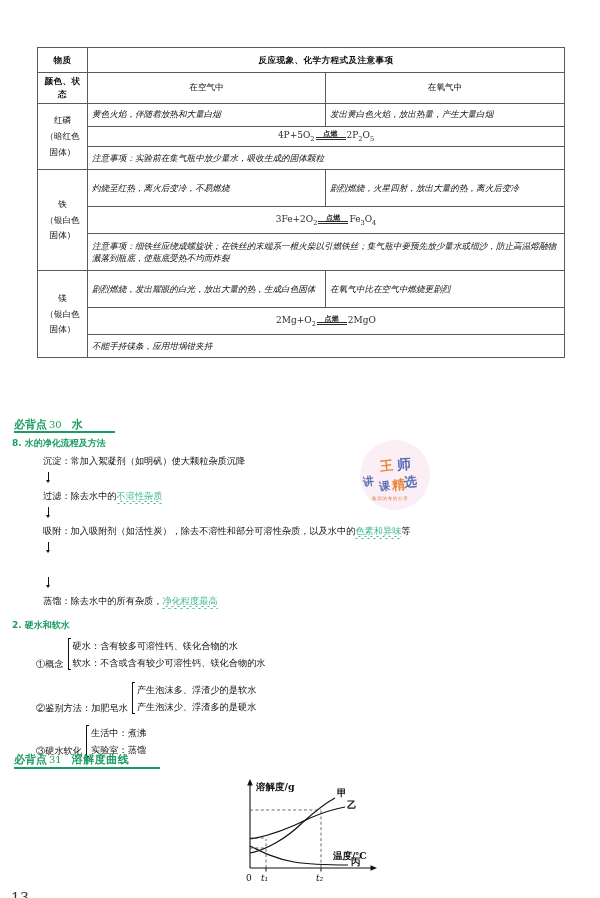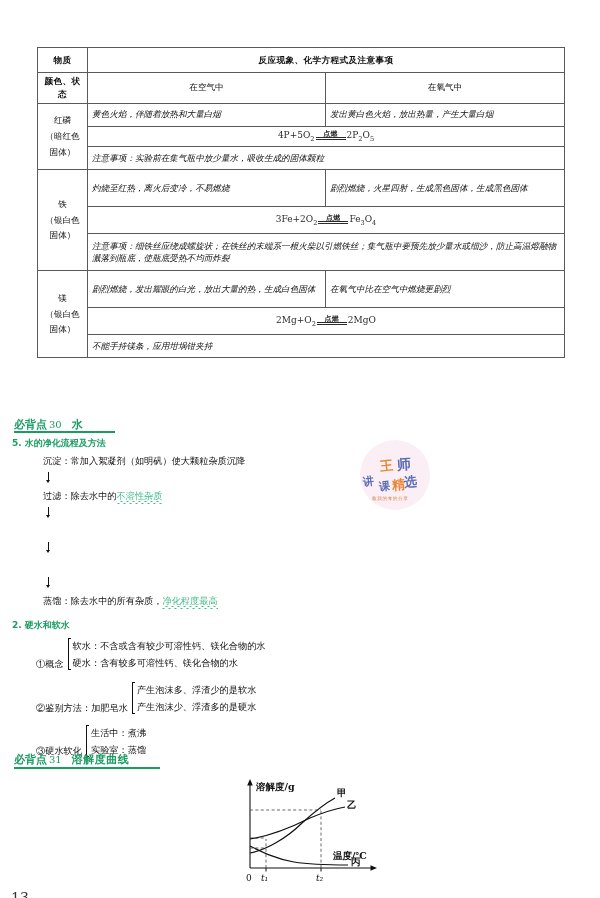--- a/index.html
+++ b/index.html
@@ -350,21 +350,21 @@
           <td class="note" colspan="2" style="height:18px">注意事项：实验前在集气瓶中放少量水，吸收生成的固体颗粒</td>
         </tr>
 
         <tr>
           <td class="subst-name" rowspan="3">
             <div>铁</div>
             <div>（银白色</div>
             <div>固体）</div>
           </td>
           <td class="note cellpad-lg" style="height:32px">灼烧至红热，离火后变冷，不易燃烧</td>
-          <td class="note cellpad-lg" style="white-space:normal">剧烈燃烧，火星四射，生成黑色固体，生成黑色固体</td>
+          <td class="note cellpad-lg" style="white-space:normal">剧烈燃烧，火星四射，放出大量的热，离火后变冷</td>
         </tr>
         <tr>
           <td class="eqrow" colspan="2" style="height:22px">
             <span class="eq">
               <span>3Fe+2O</span><sub>2</sub><span class="cond"><span class="lbl">点燃</span><span class="bar"></span></span><span>Fe</span><sub>3</sub><span>O</span><sub>4</sub>
             </span>
           </td>
         </tr>
         <tr>
           <td class="note" colspan="2" style="white-space:normal;height:32px">注意事项：细铁丝应绕成螺旋状；在铁丝的末端系一根火柴以引燃铁丝；集气瓶中要预先放少量水或细沙，防止高温熔融物溅落到瓶底，使瓶底受热不均而炸裂</td>
@@ -391,38 +391,41 @@
         </tr>
       </tbody>
     </table>
   </div>
 
   <div class="bb-head" style="left:14px; top:381px;">
     <span class="bb-tag">必背点</span><span class="bb-num">30</span><span class="bb-title">水</span>
   </div>
   <div class="bb-underline" style="left:14px; top:395px; width:101px;"></div>
 
-  <div class="sub-head" style="left:12px; top:401px;">5. 水的净化流程及方法</div>
+  <div class="sub-head" style="left:12px; top:401px;">8. 水的净化流程及方法</div>
 
   <div class="line" style="left:43px; top:419px;">
     <span>沉淀：</span><span>常加入絮凝剂（如明矾）使大颗粒杂质沉降</span>
   </div>
   <div class="arrow-down" style="left:46px; top:436px;">
       <span class="stem"></span>
       <span class="head"></span>
     </div>
 
   <div class="line" style="left:43px; top:454px;">
     <span>过滤：</span><span>除去水中的</span><span class="hl">不溶性杂质</span>
   </div>
   <div class="arrow-down" style="left:46px; top:471px;">
       <span class="stem"></span>
       <span class="head"></span>
     </div>
 
+  <div class="line" style="left:43px; top:489px;">
+    <span>吸附：</span><span>加入吸附剂（如活性炭），除去不溶性和部分可溶性杂质，以及水中的</span><span class="hl">色素和异味</span><span>等</span>
+  </div>
   <div class="arrow-down" style="left:46px; top:506px;">
       <span class="stem"></span>
       <span class="head"></span>
     </div>
 
   <div class="arrow-down" style="left:46px; top:541px;">
       <span class="stem"></span>
       <span class="head"></span>
     </div>
 
@@ -431,22 +434,22 @@
   </div>
 
   <div class="sub-head" style="left:12px; top:583px;">2. 硬水和软水</div>
 
   <div class="brace-grp" style="left:36px; top:601px;">
     <span class="brace-label">①概念</span>
     <span class="brace">
         <span class="tick-b"></span>
       </span>
     <span class="brace-items">
+      <div>硬水：含有较多可溶性钙、镁化合物的水</div>
       <div>软水：不含或含有较少可溶性钙、镁化合物的水</div>
-      <div>硬水：含有较多可溶性钙、镁化合物的水</div>
     </span>
   </div>
 
   <div class="brace-grp" style="left:36px; top:688px;">
     <span class="brace-label">③硬水软化</span>
     <span class="brace">
         <span class="tick-b"></span>
       </span>
     <span class="brace-items">
       <div>生活中：煮沸</div>

